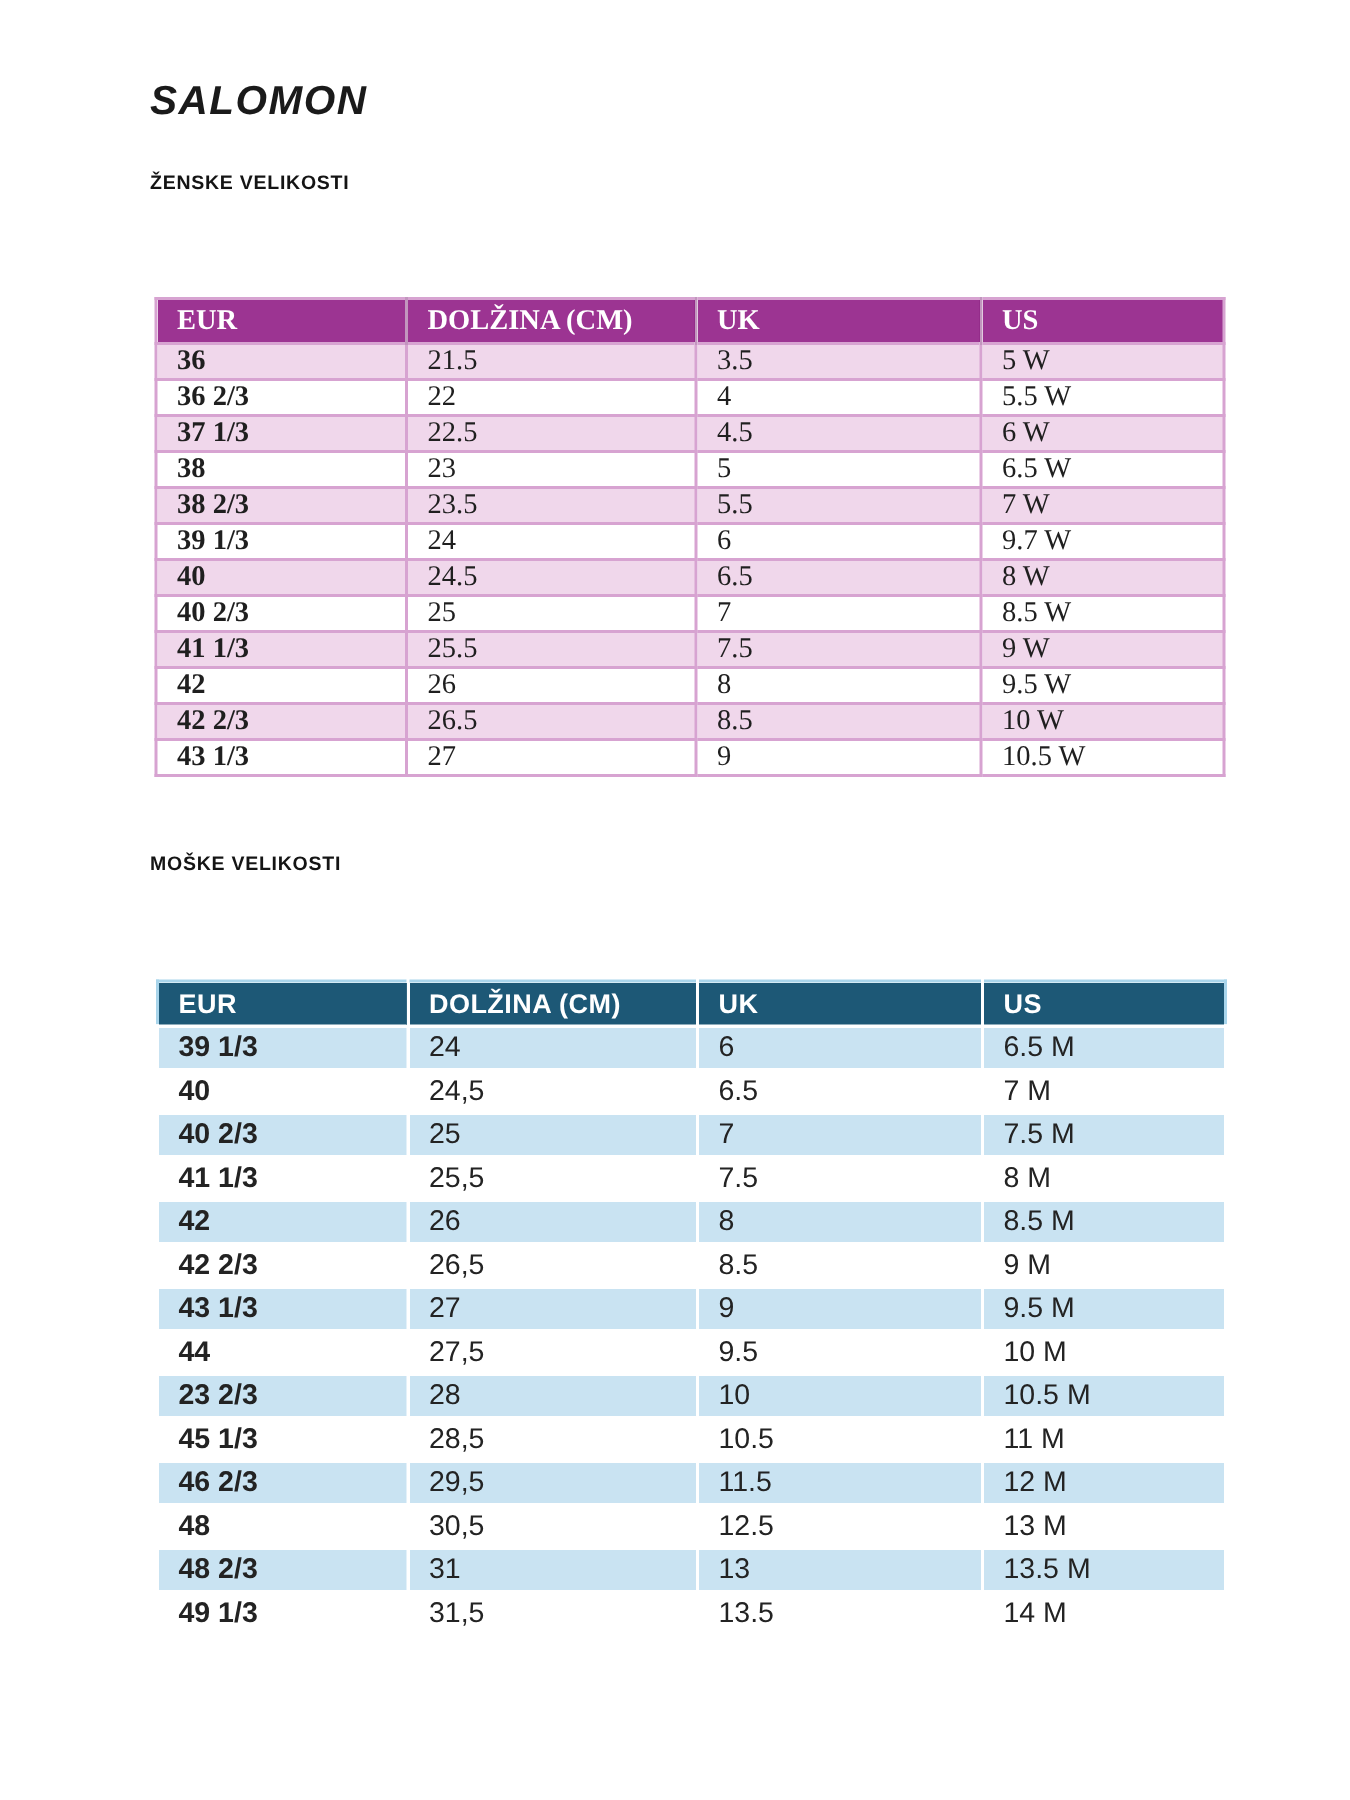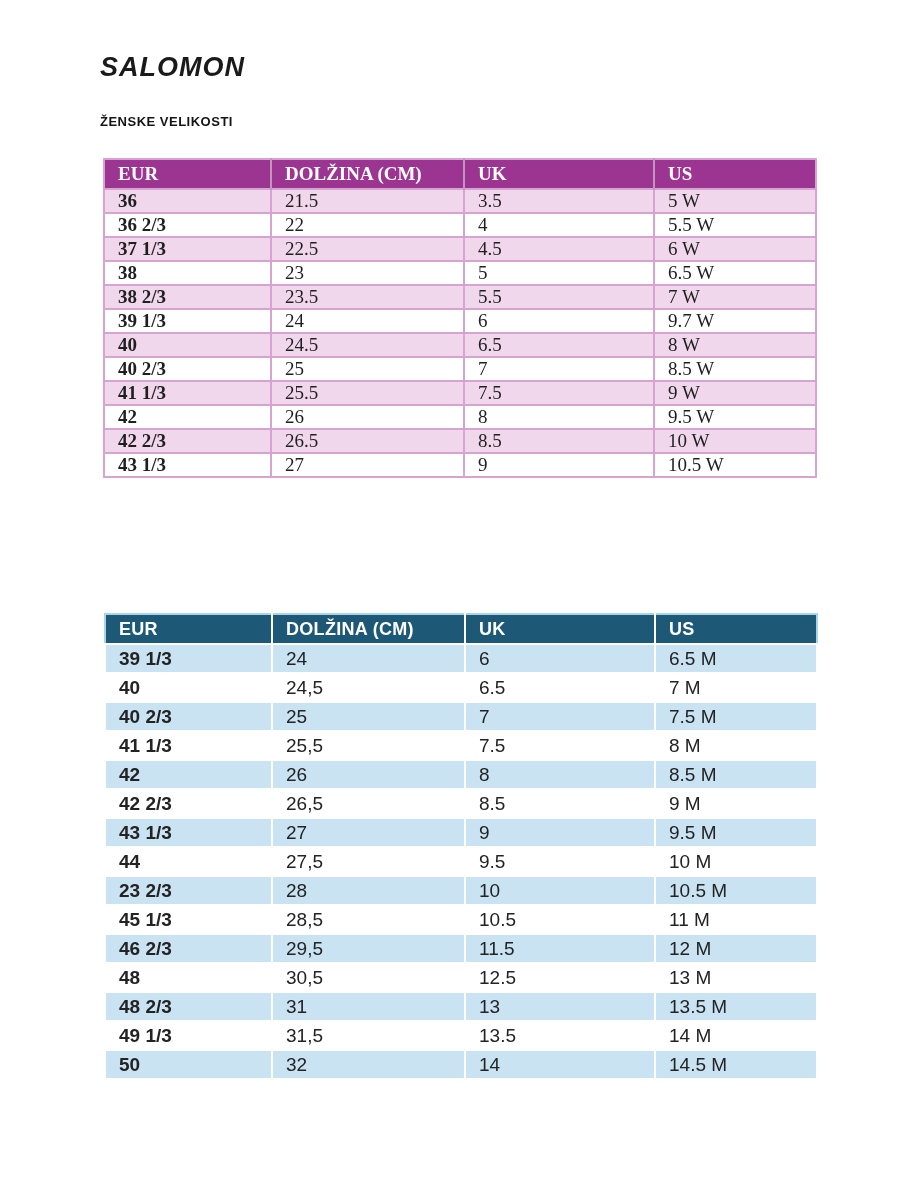--- a/index.html
+++ b/index.html
@@ -36,20 +36,21 @@
     letter-spacing: 0.5px;
     color: #141414;
   }
   .heading-women { top: 114px; }
   .heading-men   { top: 568px; }
 
   table.size-table {
     position: absolute;
     border-collapse: collapse;
     table-layout: fixed;
+    margin-top: 40px;
   }
   table.size-table col:nth-child(1) { width: 167px; }
   table.size-table col:nth-child(2) { width: 193px; }
   table.size-table col:nth-child(3) { width: 190px; }
   table.size-table col:nth-child(4) { width: 162px; }
 
   table.size-table th, table.size-table td {
     text-align: left;
     vertical-align: middle;
     padding: 0 0 0 13px;
@@ -205,20 +206,21 @@
         </tr>
         <tr>
           <td>43 1/3</td>
           <td>27</td>
           <td>9</td>
           <td>10.5 W</td>
         </tr>
       </tbody>
     </table>
 
+  <h2 class="section-heading heading-men">MOŠKE VELIKOSTI</h2>
 
   <table class="size-table men">
       <colgroup>
         <col>
         <col>
         <col>
         <col>
       </colgroup>
       <thead>
         <tr>
@@ -306,22 +308,16 @@
           <td>31</td>
           <td>13</td>
           <td>13.5 M</td>
         </tr>
         <tr>
           <td>49 1/3</td>
           <td>31,5</td>
           <td>13.5</td>
           <td>14 M</td>
         </tr>
-        <tr>
-          <td>50</td>
-          <td>32</td>
-          <td>14</td>
-          <td>14.5 M</td>
-        </tr>
       </tbody>
     </table>
 
 </div>
 
 </body></html>

